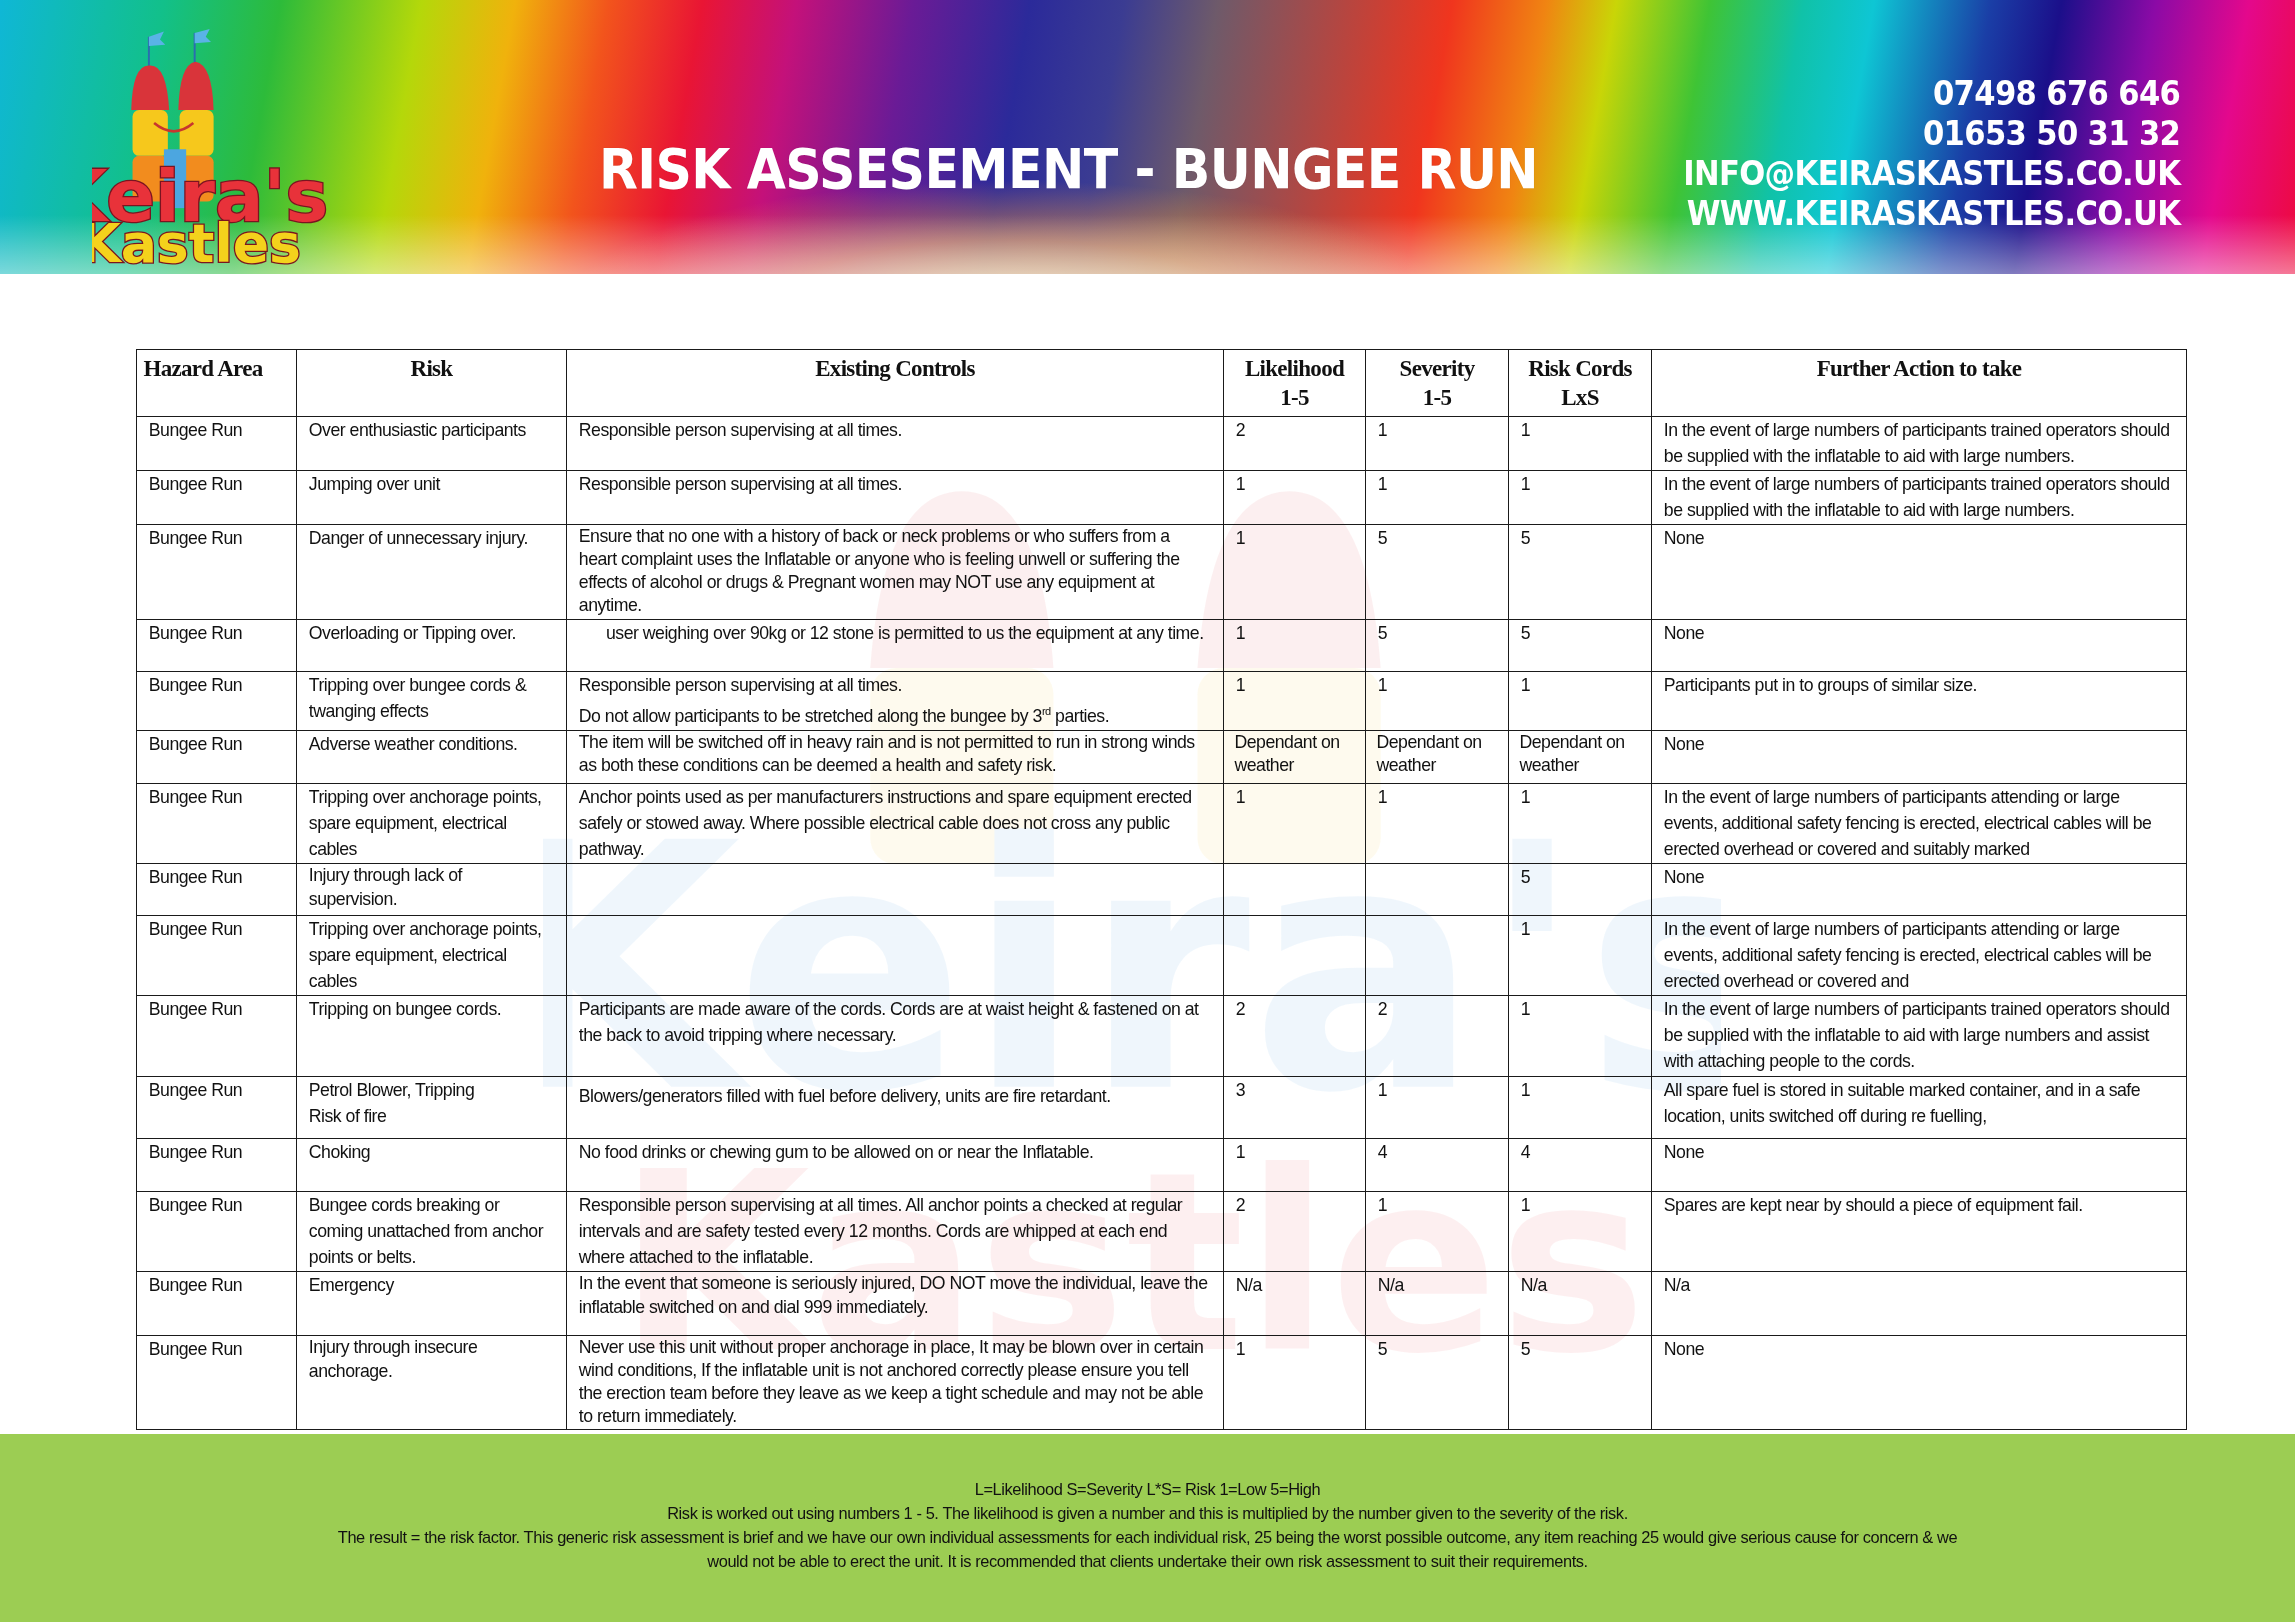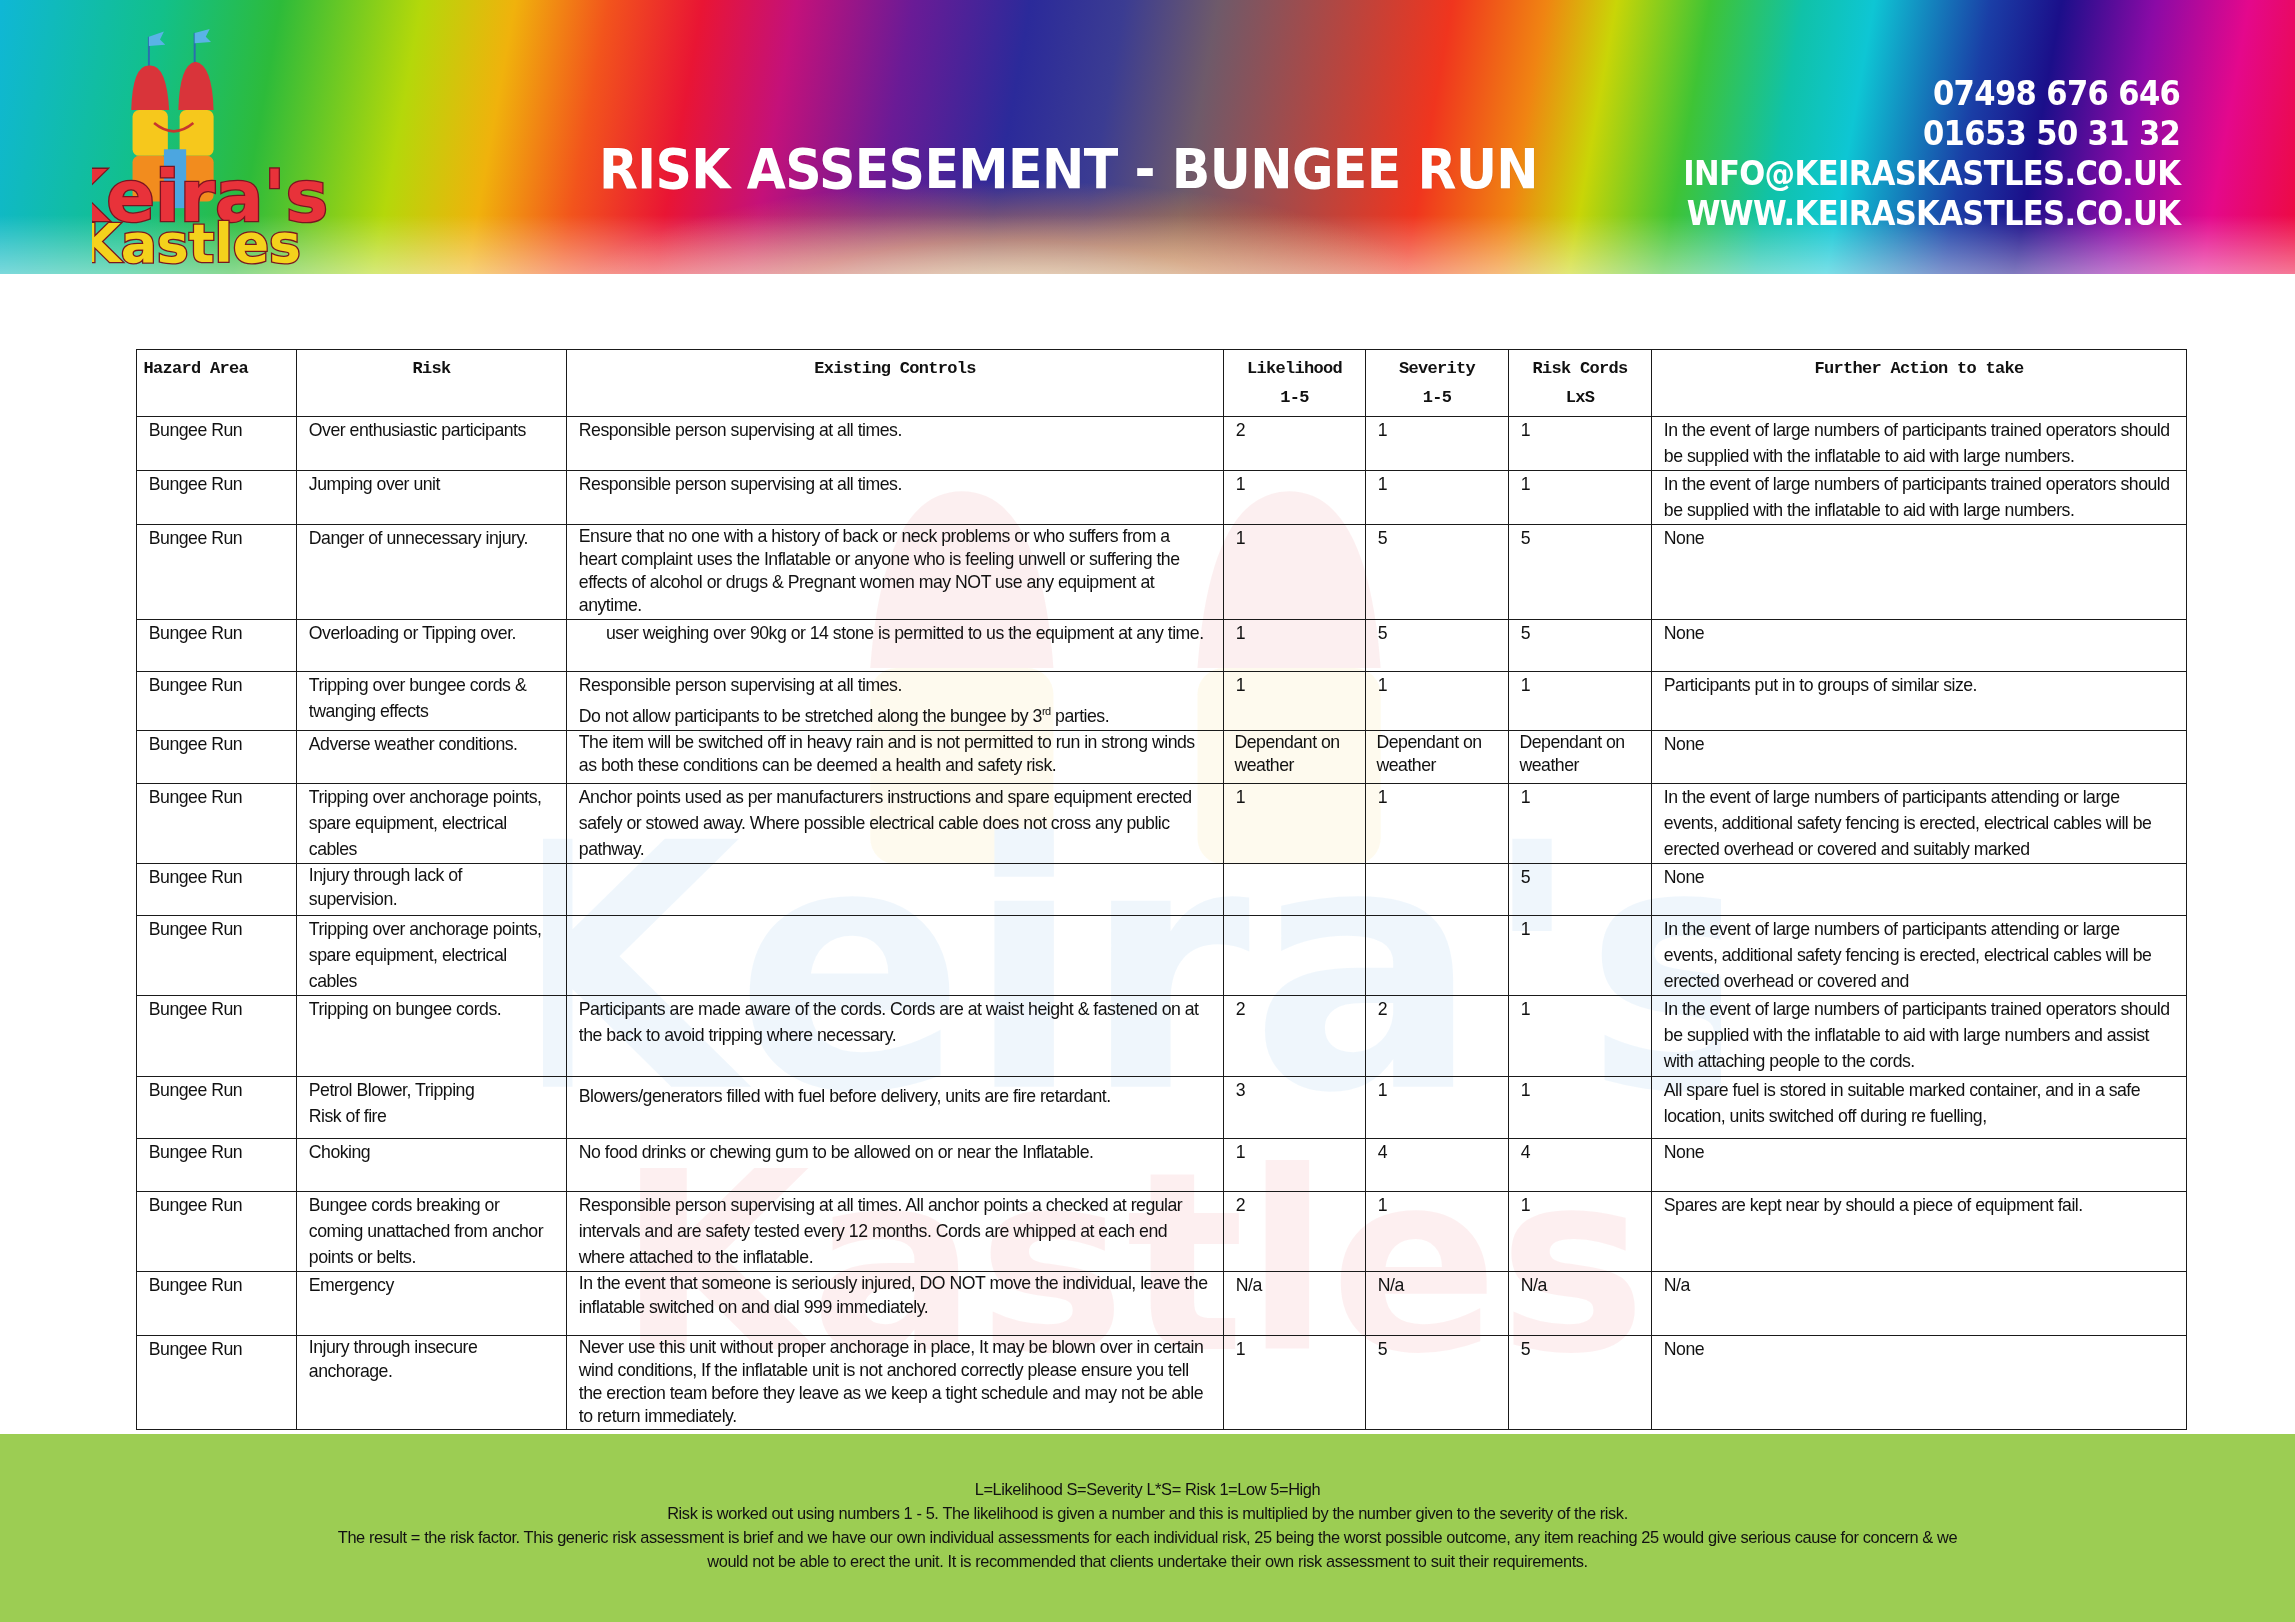--- a/index.html
+++ b/index.html
@@ -41,21 +41,21 @@
   }
 
   table.risk {
     position: absolute; left: 136px; top: 349px; width: 2049px; z-index: 1;
     border-collapse: collapse; table-layout: fixed; background: transparent;
   }
   table.risk th, table.risk td {
     border: 1.3px solid #1a1a1a; vertical-align: top; text-align: left;
   }
   table.risk th {
-    font-family: Liberation Mono, monospace; font-weight: bold; font-size: 17px;
+    font-family: Liberation Serif, serif; font-weight: bold; font-size: 23px;
     padding: 3.9px 6.5px; height: 54px; text-align: center; line-height: 29px;
     letter-spacing: -0.7px;
     margin-left: 16px;
   }
   table.risk th.left { text-align: left; }
   table.risk td {
     font-family: "Liberation Sans", sans-serif; font-size: 17.7px; line-height: 26px;
     padding: 0 11.8px 1.3px 11.8px; letter-spacing: -0.5px;
   }
   table.risk tr.row { }
@@ -162,21 +162,21 @@
       <td>Danger of unnecessary injury.</td>
       <td style="line-height:23px">Ensure that no one with a history of back or neck problems or who suffers from a heart complaint uses the Inflatable or anyone who is feeling unwell or suffering the effects of alcohol or drugs &amp; Pregnant women may NOT use any equipment at anytime.</td>
       <td>1</td>
       <td>5</td>
       <td>5</td>
       <td>None</td>
     </tr>
     <tr class="row" style="height:52px">
       <td>Bungee Run</td>
       <td>Overloading or Tipping over.</td>
-      <td style="padding-left:39px">user weighing over 90kg or 14 stone is permitted to us the equipment at any time.</td>
+      <td style="padding-left:39px">user weighing over 90kg or 12 stone is permitted to us the equipment at any time.</td>
       <td>1</td>
       <td>5</td>
       <td>5</td>
       <td>None</td>
     </tr>
     <tr class="row" style="height:54px">
       <td>Bungee Run</td>
       <td>Tripping over bungee cords &amp; twanging effects</td>
       <td><span>Responsible person supervising at all times.</span><br><span><span>Do not allow participants to be stretched along the bungee by 3</span><sup style="font-size:11px">rd</sup><span> parties.</span></span></td>
       <td>1</td>

